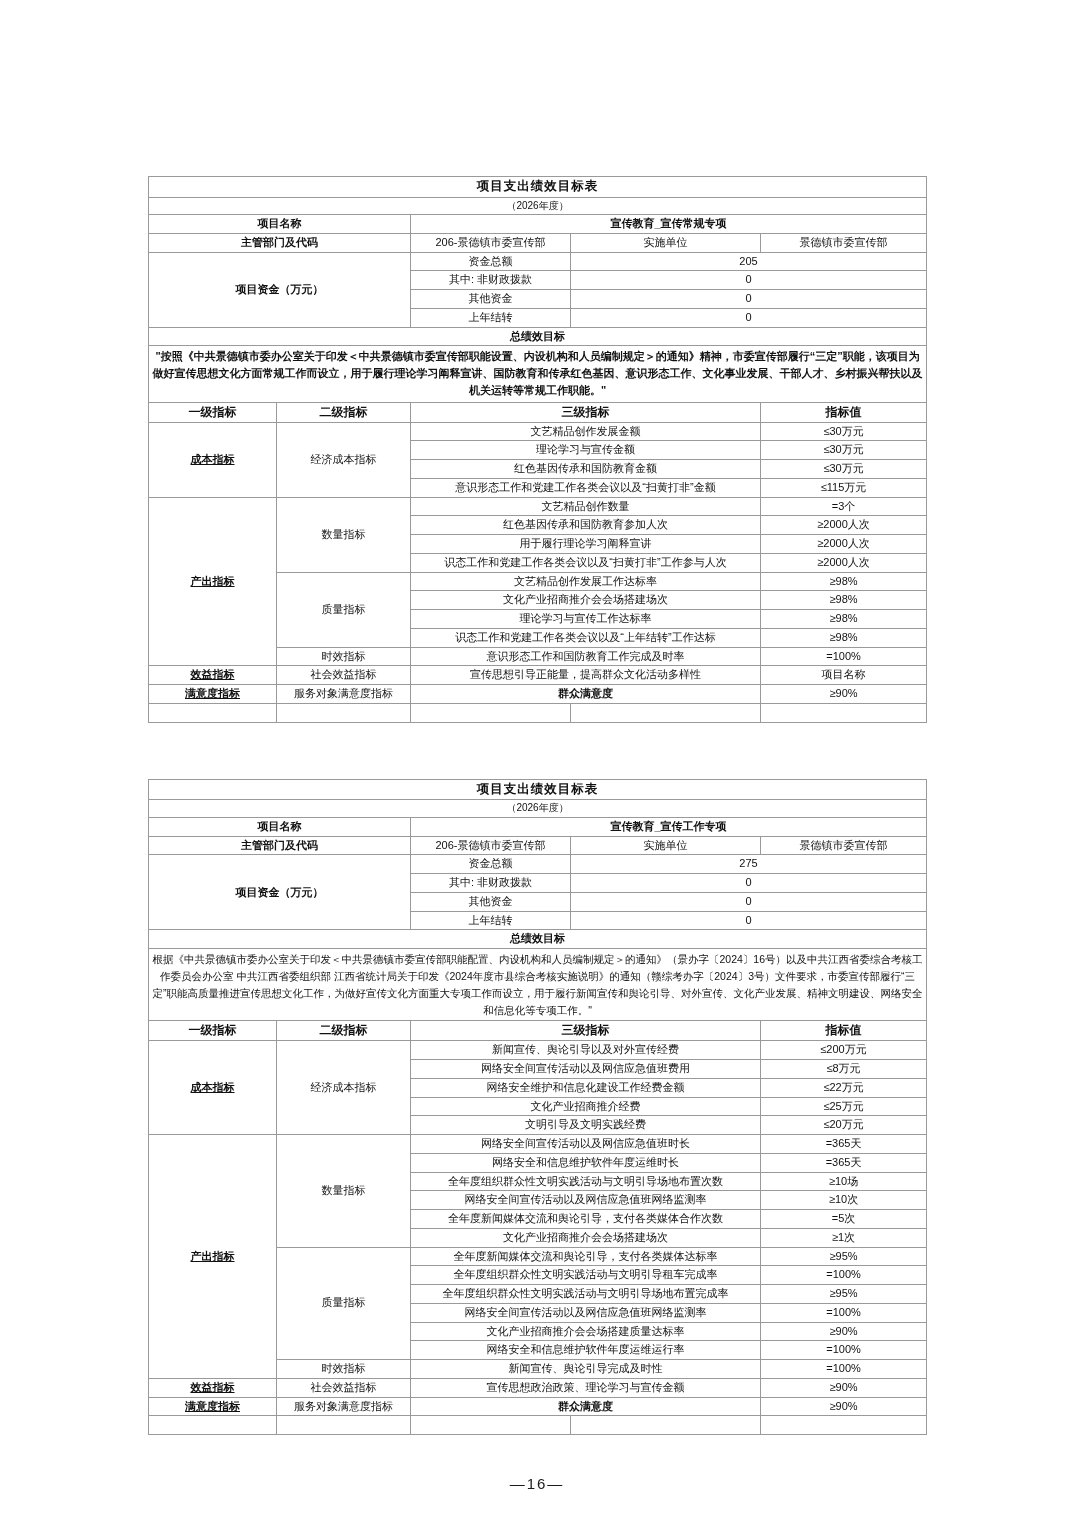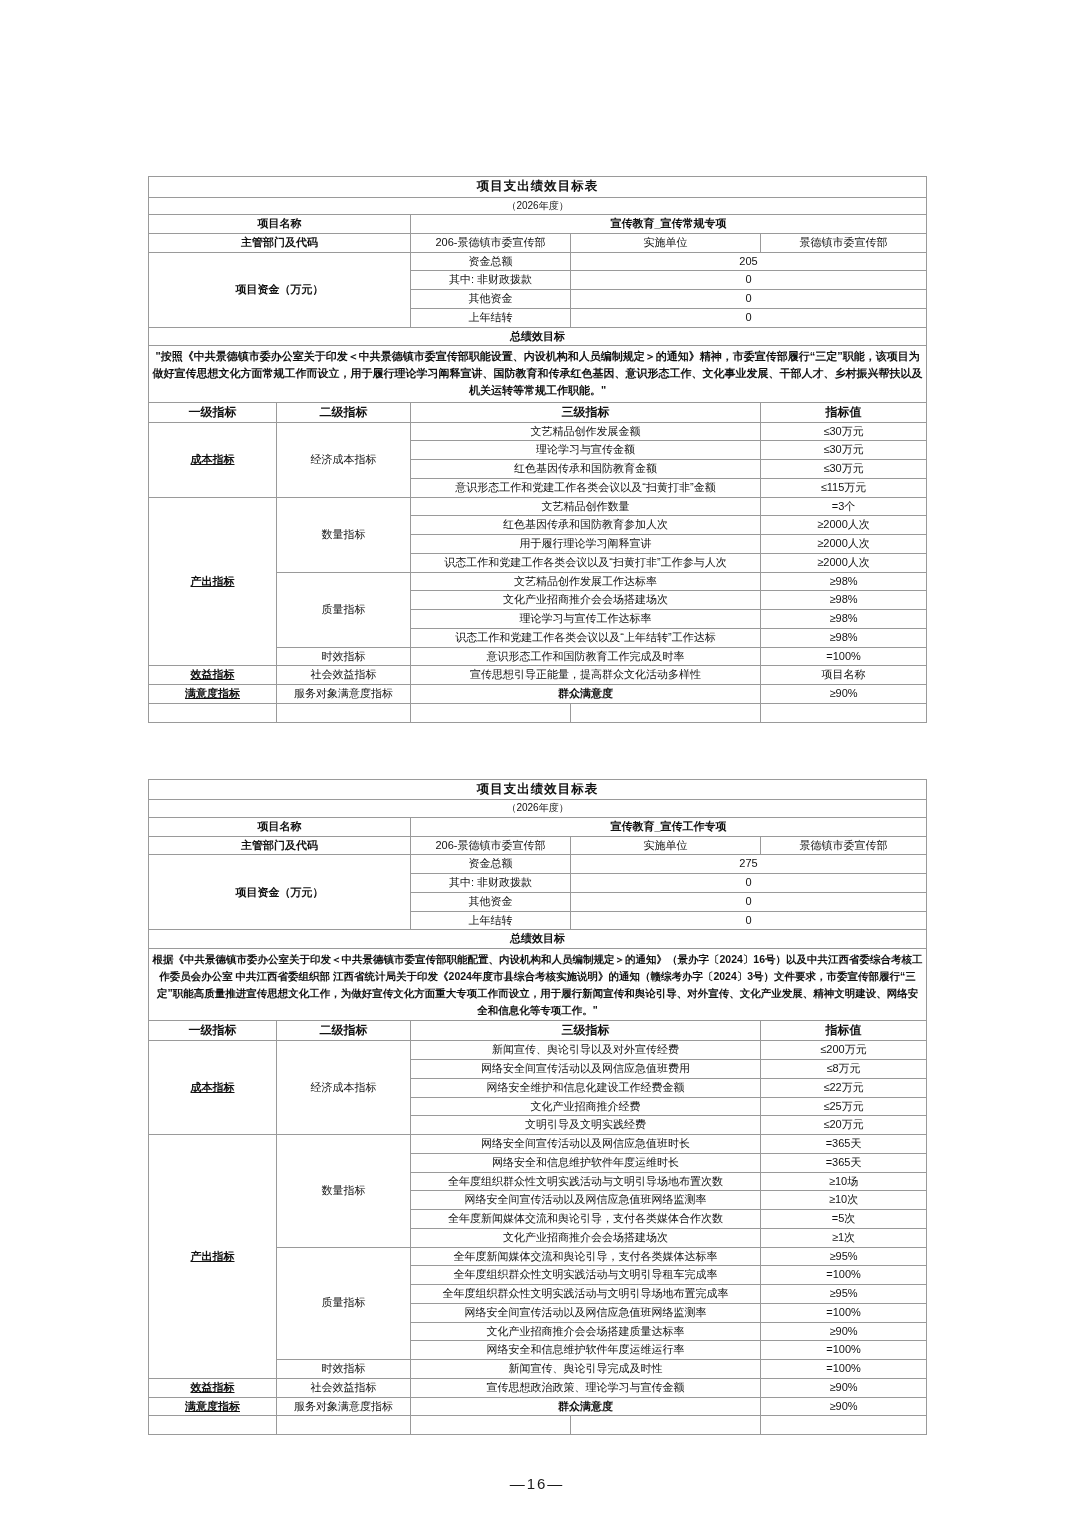--- a/index.html
+++ b/index.html
@@ -62,21 +62,21 @@
     line-height: 1.55;
     text-indent: 0;
     font-weight: bold;
     color: #0d0d0d;
   }
   .desc2 {
     text-align: left;
     padding: 6px 10px 7px 10px;
     font-size: 10.5px;
     line-height: 1.6;
-    font-weight: bold;
+    font-weight: normal;
     color: #0d0d0d;
   }
   .hdr td {
     font-weight: bold;
     font-size: 12px;
     padding: 3px;
   }
   .sect {
     font-weight: bold;
     text-decoration: underline;

